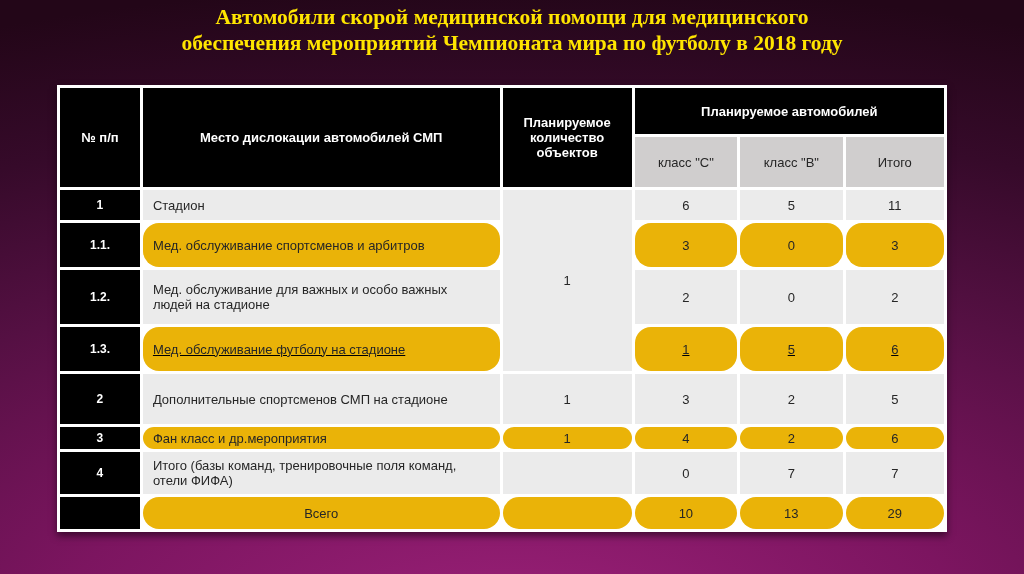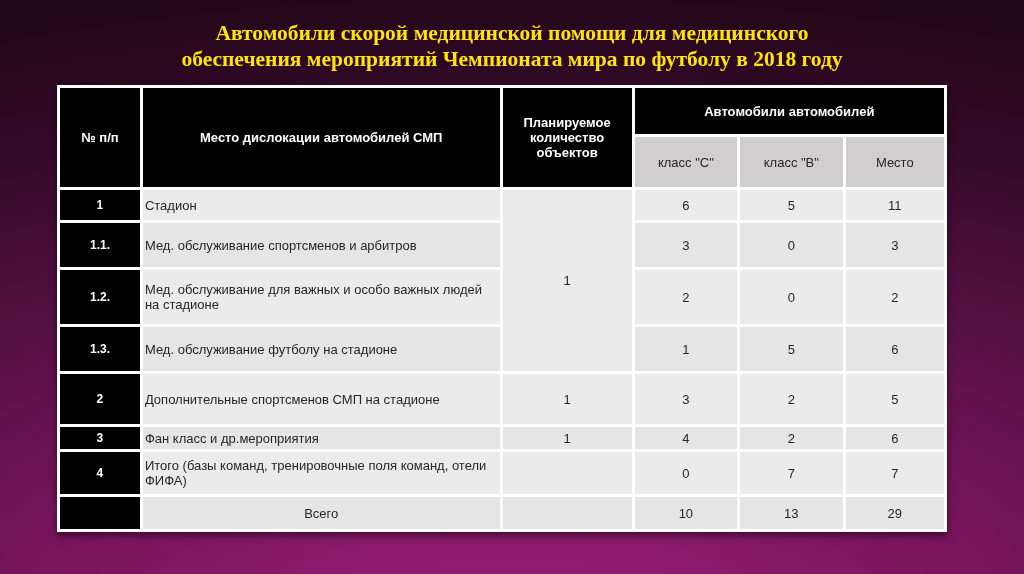--- a/index.html
+++ b/index.html
@@ -6,21 +6,21 @@
   .slide{
     position:relative;
     width:1024px;height:574px;
     overflow:hidden;
     background:
       radial-gradient(ellipse 140% 115% at 50% 112%,
         #9c2179 0%, #7c1560 32%, #551043 58%, #360a2a 80%, #230618 100%);
     font-family:"Liberation Sans", sans-serif;
   }
   .title{
-    position:absolute;top:20px;left:0;right:0;
+    position:absolute;top:4px;left:0;right:0;
     text-align:center;
     color:#ffe500;
     font-family:"Liberation Serif", serif;
     font-weight:bold;
     font-size:21.5px;
     line-height:1.22;
   }
   .title span{display:inline-block;max-width:710px;}
   table.amb{
     position:absolute;left:57px;top:85px;
@@ -35,22 +35,22 @@
     vertical-align:middle;
     font-size:13px;
     color:#262626;
     padding:2px 6px;
     overflow:hidden;
   }
   .hblack{background:#000000;color:#ffffff;font-weight:bold;text-align:center;}
   .nblack{background:#000000;color:#ffffff;font-weight:bold;text-align:center;font-size:12px;}
   .sub{background:#d0cece;text-align:center;font-weight:normal;}
   .light{background:#ebebeb;}
-  .dark{background:#e5e5e5;}
-  .place{text-align:left;padding:3px 2px;}
+  .dark{background:#eab308;border-radius:16px;}
+  .place{text-align:left;padding:3px 10px;}
   .val{text-align:center;}
   .c-num{width:78px;}
   .c-place{width:348px;}
   .c-plan{width:126px;}
   .c-c{width:100px;}
   .c-b{width:100px;}
   .c-t{width:96px;}
 </style>
 </head>
 <body>
@@ -69,26 +69,26 @@
       <col class="c-c">
         <col class="c-b">
         <col class="c-t">
     </colgroup>
 
     <tbody>
         <tr style="height:46px;">
       <th class="hblack" rowspan="2">№ п/п</th>
       <th class="hblack" rowspan="2">Место дислокации автомобилей СМП</th>
       <th class="hblack" rowspan="2">Планируемое количество объектов</th>
-      <th class="hblack" colspan="3">Автомобили автомобилей</th>
+      <th class="hblack" colspan="3">Планируемое автомобилей</th>
     </tr>
     <tr style="height:50px;">
       <th class="sub">класс "С"</th>
       <th class="sub">класс "В"</th>
-      <th class="sub">Место</th>
+      <th class="sub">Итого</th>
     </tr>
 
     <tr style="height:30px;">
       <td class="nblack">1</td>
       <td class="light place">Стадион</td>
       <td class="light val" rowspan="4">1</td>
       <td class="light val">6</td>
       <td class="light val">5</td>
       <td class="light val">11</td>
     </tr>
@@ -102,21 +102,21 @@
     </tr>
 
     <tr style="height:54px;">
       <td class="nblack">1.2.</td>
       <td class="light place">Мед. обслуживание для важных и особо важных людей на стадионе</td>
       <td class="light val">2</td>
       <td class="light val">0</td>
       <td class="light val">2</td>
     </tr>
 
-    <tr style="height:44px;">
+    <tr style="height:44px;text-decoration:underline;">
       <td class="nblack">1.3.</td>
       <td class="dark place">Мед. обслуживание футболу на стадионе</td>
       <td class="dark val">1</td>
       <td class="dark val">5</td>
       <td class="dark val">6</td>
     </tr>
 
     <tr style="height:50px;">
       <td class="nblack">2</td>
       <td class="light place">Дополнительные спортсменов СМП на стадионе</td>

